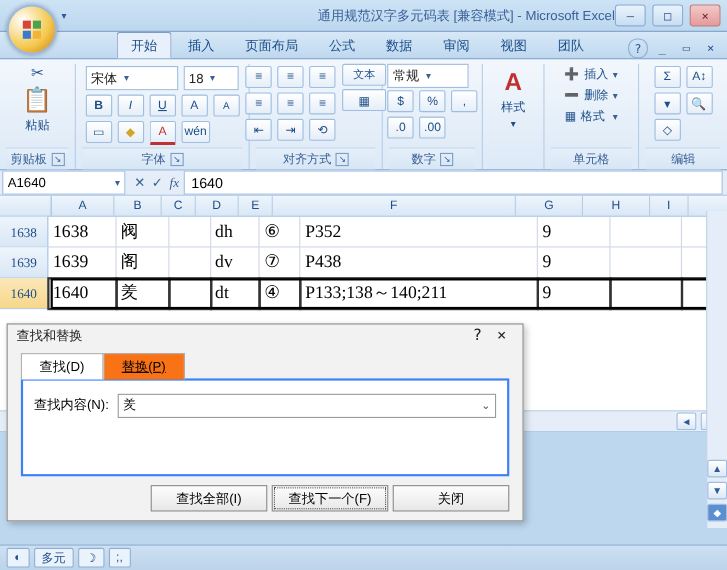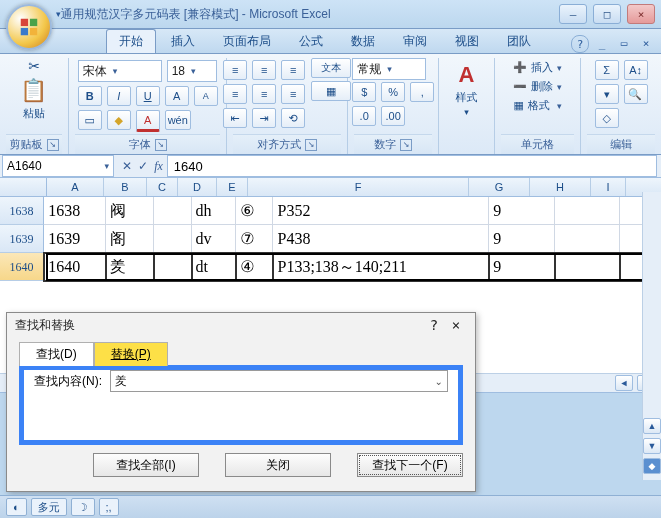--- a/index.html
+++ b/index.html
@@ -29,21 +29,21 @@
     position: absolute;
     left: 6px; top: 4px;
     display:flex;align-items:center;justify-content:center;
     box-shadow: 0 0 4px rgba(0,0,0,.3);
   }
   .office-btn svg { width: 22px; height: 22px; }
   .qat {
     margin-left: 56px;
     display:flex;align-items:center;gap:4px;color:#2a5a9a;
   }
-  .title-text { flex:1; text-align:left; color:#3a6098;}
+  .title-text { flex:1; text-align:right; color:#3a6098;}
   .win-controls { display:flex; gap:6px; margin-right:6px;}
   .win-btn {
     width: 26px; height:18px;
     background: linear-gradient(#eaf3fc,#c9ddf2);
     border:1px solid #8aaed6;
     border-radius:3px;
     display:flex;align-items:center;justify-content:center;
     font-family: monospace; font-size:11px; color:#33598b;
   }
   .win-btn.close { background: linear-gradient(#f3c9c9,#e59a9a); color:#7a2a2a; border-color:#c27a7a;}
@@ -179,52 +179,52 @@
     display:flex;align-items:center;justify-content:center;font-size:9px;color:#2a5a9a;border-radius:2px;}
   
   .vscroll{
     position:absolute;right:0;top:192px;bottom:38px;width:18px;
     background:#e5eef8;border-left:1px solid #bcd0e6;
     display:flex;flex-direction:column;align-items:center;justify-content:flex-end;gap:4px;padding-bottom:6px;
   }
   
   
   .dialog{
-    position:absolute;left:6px;top:312px;width:468px;height:178px;
+    position:absolute;left:6px;top:294px;width:468px;height:178px;
     background:#f2f2f2;border:1px solid #8a8a8a;
     box-shadow:2px 2px 6px rgba(0,0,0,.25);
     display:flex;flex-direction:column;font-size:12px;
   }
   .dlg-title{
     height:24px;display:flex;align-items:center;padding:0 8px;
     font-size:12px;color:#222;
   }
   .dlg-title .sp{flex:1;}
   .dlg-x{width:22px;text-align:center;font-size:14px;font-family:monospace;}
   .dlg-tabs{
     display:flex;gap:0;padding:0 12px;margin-top:4px;
   }
   .dlg-tab{
     padding:3px 16px;border:1px solid #b0b0b0;border-bottom:none;background:#f8f8f8;
     position:relative;top:1px;
   }
   .dlg-tab.active{background:#fff;z-index:2;}
-  .dlg-tab.inactive{background:#fde047;text-decoration:underline;}
+  .dlg-tab.inactive{background:#f97316;text-decoration:underline;}
   .dlg-panel{
-    margin:0 12px;border:5px solid #3b82f6;background:#fff;height:70px;padding:0 10px;
+    margin:0 12px;border:2px solid #3b82f6;background:#fff;height:70px;padding:12px 10px;
   }
   .form-row{display:flex;align-items:center;gap:8px;}
   .form-row label{white-space:nowrap;}
   .form-row .combo2{
     flex:1;height:20px;border:1px solid #9a9a9a;background:#fff;
     display:flex;align-items:center;padding:0 4px;
   }
   .form-row .combo2 .arrow{margin-left:auto;font-size:10px;color:#555;}
   .dlg-opts{display:flex;justify-content:flex-end;padding:6px 12px 0;}
-  .dlg-btns{display:flex;justify-content:flex-end;gap:26px;padding:8px 12px;}
+  .dlg-btns{display:flex;justify-content:flex-end;gap:4px;padding:8px 12px;}
   .btn{
     min-width:84px;height:22px;border:1px solid #8a8a8a;background:linear-gradient(#fdfdfd,#e7e7e7);
     display:flex;align-items:center;justify-content:center;padding:0 10px;
   }
   
   .statusbar{
     position:absolute;left:0;bottom:0;height:22px;
     background:linear-gradient(#cfe0f2,#bcd3ea);
     border-top:1px solid #8fb0d4;width:100%;
     display:flex;align-items:center;padding:0 6px;gap:4px;
@@ -538,25 +538,25 @@
       <div class="combo2">
         <span>羑</span>
           <span class="arrow">⌄</span>
       </div>
     </div>
   </div>
   <div class="dlg-btns">
     <div class="btn">
         <span>查找全部(I)</span>
       </div>
+    <div class="btn" style="outline:1px dotted #555;outline-offset:-3px">
+        <span>查找下一个(F)</span>
+      </div>
     <div class="btn">
         <span>关闭</span>
-      </div>
-    <div class="btn" style="outline:1px dotted #555;outline-offset:-3px">
-        <span>查找下一个(F)</span>
       </div>
   </div>
 </div>
 
 <div class="statusbar">
   <div class="status-chip">◐</div>
   <div class="status-chip">多元</div>
   <div class="status-chip">☽</div>
   <div class="status-chip">;,</div>
 </div>

